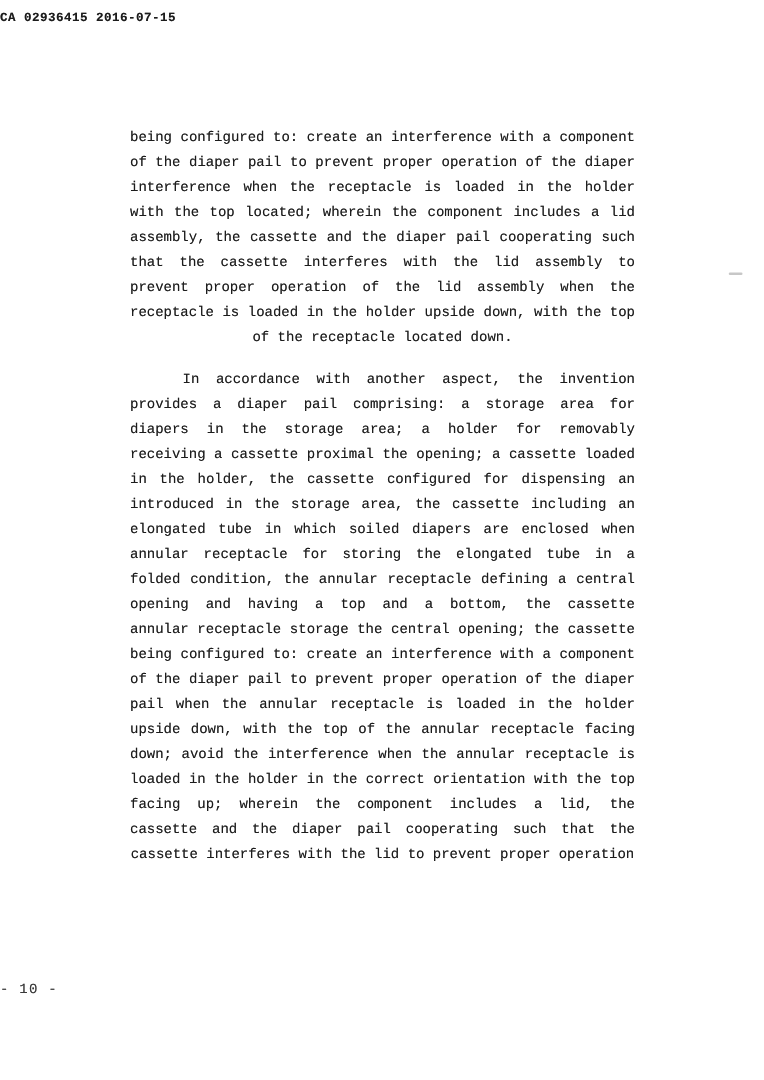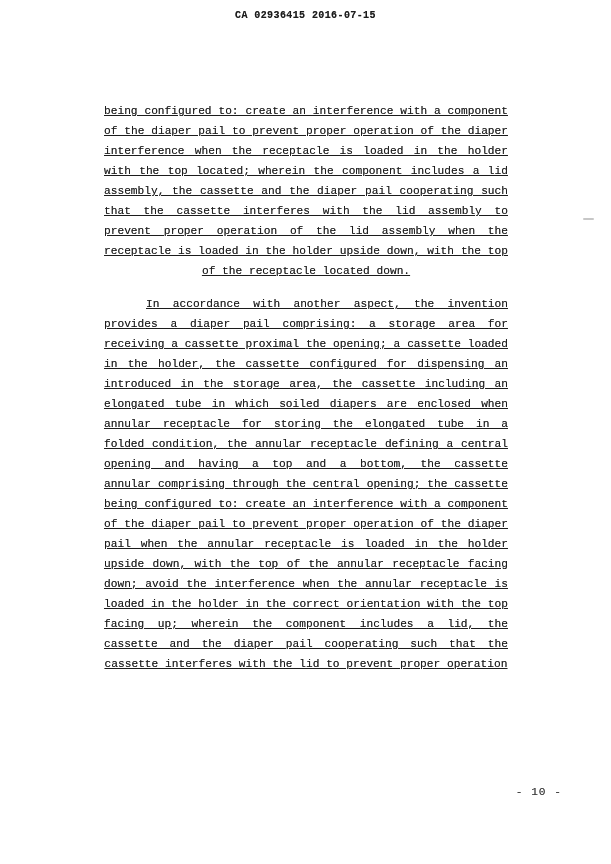--- a/index.html
+++ b/index.html
@@ -14,56 +14,56 @@
     background: #ffffff;
     overflow: hidden;
     font-family: "Liberation Mono", "DejaVu Sans Mono", monospace;
     color: #1c1c1c;
   }
   .doc-header {
     position: absolute;
     top: 10px;
     left: 0;
     width: 611px;
-    text-align: center;
+    text-align: left;
     font-size: 10px;
     font-weight: bold;
     letter-spacing: 0.4px;
     text-shadow: 0 0 0.5px rgba(0,0,0,0.55);
   }
   .doc-body {
     position: absolute;
     left: 104px;
     top: 101px;
     width: 404px;
     font-size: 11.2px;
     line-height: 20px;
     text-shadow: 0 0 0.5px rgba(0,0,0,0.5);
   }
-  .paragraph { margin: 0; text-decoration: underline; }
+  .paragraph { margin: 0; }
   .para-gap { margin-top: 13px; }
   .line {
     height: 20px;
     white-space: normal;
     text-align: center;
   }
   .line.j {
     text-align: justify;
     text-align-last: justify;
     -moz-text-align-last: justify;
   }
   .line.indent {
     padding-left: 42px;
   }
   .page-number {
     position: absolute;
     top: 786px;
     left: 0;
     width: 562px;
-    text-align: right;
+    text-align: left;
     font-size: 11.2px;
     letter-spacing: 1px;
     color: #3a3a3a;
     text-shadow: 0 0 0.4px rgba(0,0,0,0.4);
   }
   .scan-artifact {
     position: absolute;
     left: 583px;
     top: 218px;
     width: 11px;
@@ -86,28 +86,29 @@
         <div class="line j">with the top located; wherein the component includes a lid</div>
         <div class="line j">assembly, the cassette and the diaper pail cooperating such</div>
         <div class="line j">that the cassette interferes with the lid assembly to</div>
         <div class="line j">prevent proper operation of the lid assembly when the</div>
         <div class="line j">receptacle is loaded in the holder upside down, with the top</div>
         <div class="line">of the receptacle located down.</div>
       </div>
       <div class="paragraph para-gap">
         <div class="line j indent">In accordance with another aspect, the invention</div>
         <div class="line j">provides a diaper pail comprising: a storage area for</div>
+        <div class="line j">diapers in the storage area; a holder for removably</div>
         <div class="line j">receiving a cassette proximal the opening; a cassette loaded</div>
         <div class="line j">in the holder, the cassette configured for dispensing an</div>
         <div class="line j">introduced in the storage area, the cassette including an</div>
         <div class="line j">elongated tube in which soiled diapers are enclosed when</div>
         <div class="line j">annular receptacle for storing the elongated tube in a</div>
         <div class="line j">folded condition, the annular receptacle defining a central</div>
         <div class="line j">opening and having a top and a bottom, the cassette</div>
-        <div class="line j">annular comprising through the central opening; the cassette</div>
+        <div class="line j">annular receptacle storage the central opening; the cassette</div>
         <div class="line j">being configured to: create an interference with a component</div>
         <div class="line j">of the diaper pail to prevent proper operation of the diaper</div>
         <div class="line j">pail when the annular receptacle is loaded in the holder</div>
         <div class="line j">upside down, with the top of the annular receptacle facing</div>
         <div class="line j">down; avoid the interference when the annular receptacle is</div>
         <div class="line j">loaded in the holder in the correct orientation with the top</div>
         <div class="line j">facing up; wherein the component includes a lid, the</div>
         <div class="line j">cassette and the diaper pail cooperating such that the</div>
         <div class="line">cassette interferes with the lid to prevent proper operation</div>
       </div>

